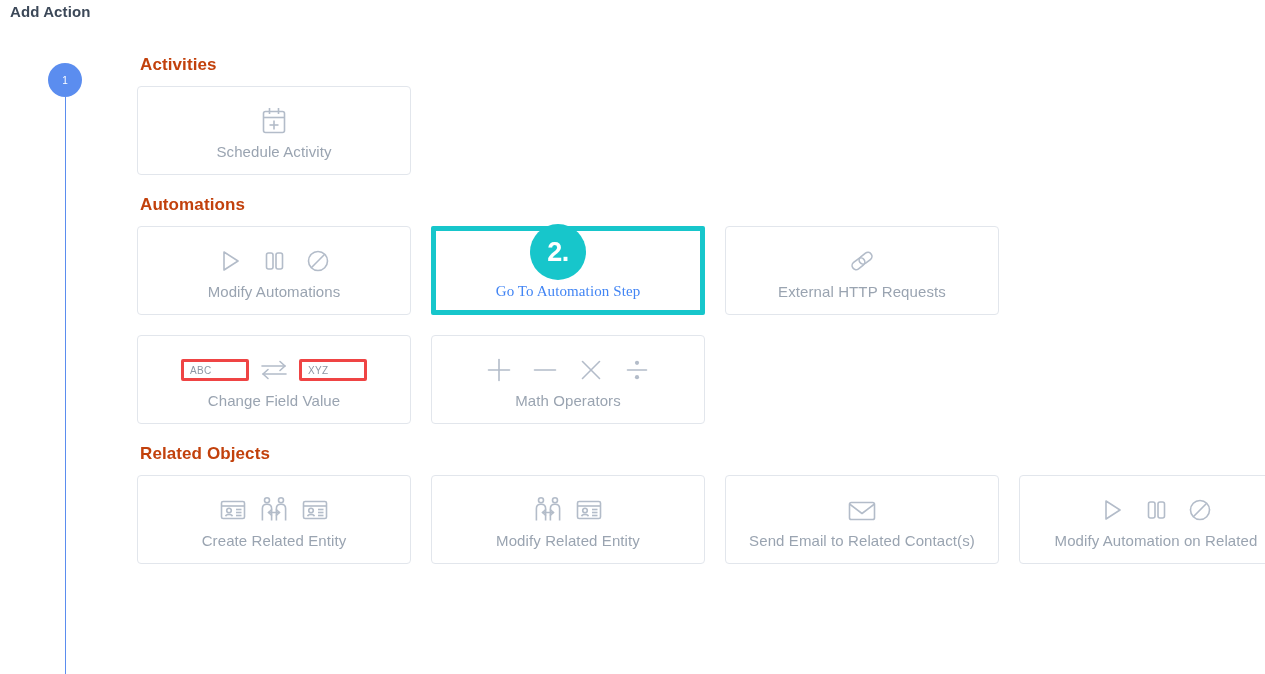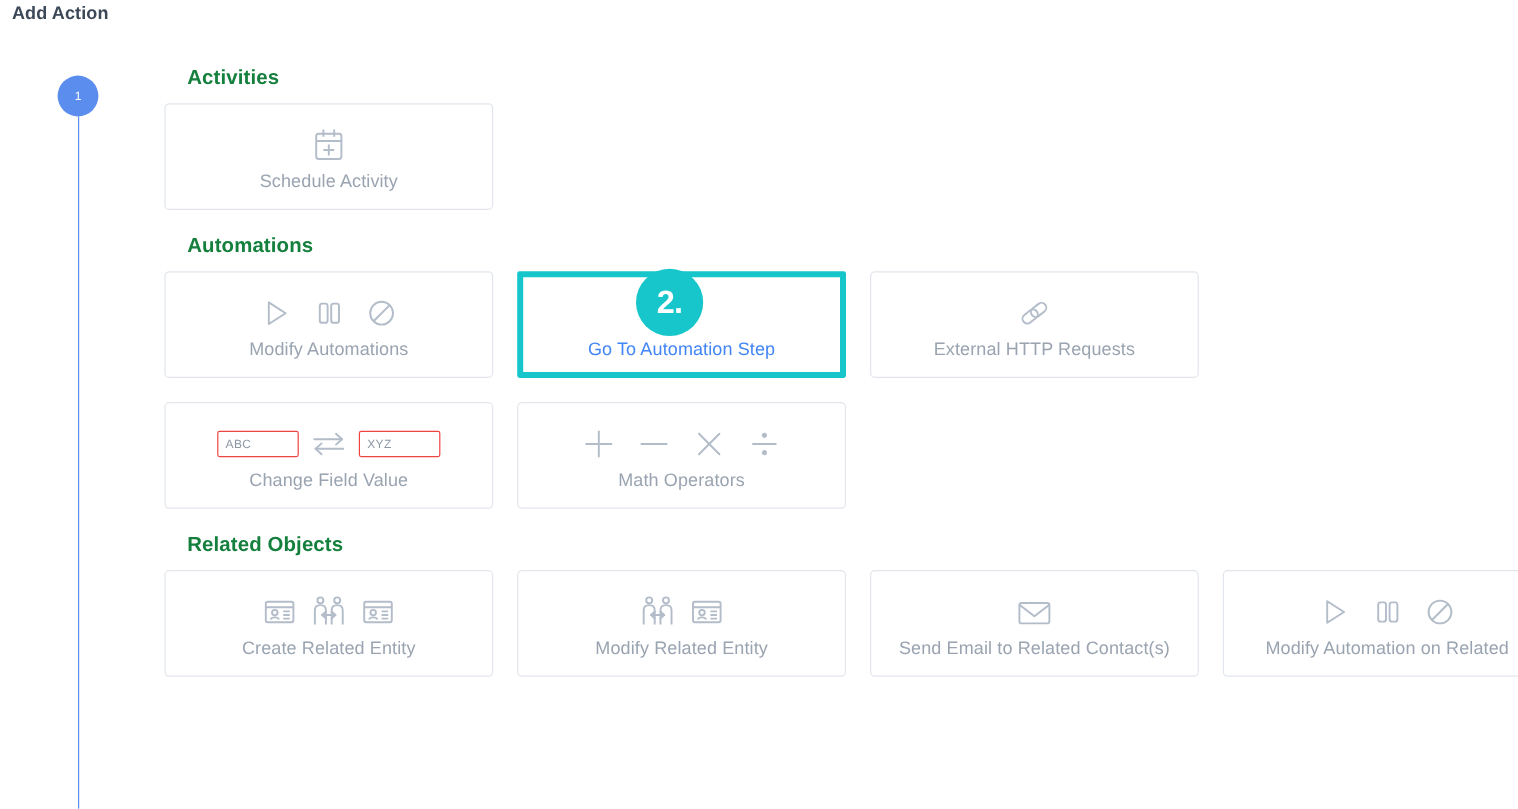--- a/index.html
+++ b/index.html
@@ -47,22 +47,22 @@
     font-size: 27px;
     font-weight: 400;
     color: #8a94a6;
     margin: 0 0 28px 3px;
     letter-spacing: 0.2px;
   }
 
   .group-title {
     font-size: 17px;
     font-weight: bold;
-    color: #15803d;
-    margin: 0 0 11px 19px;
+    color: #c2410c;
+    margin: 0 0 11px 3px;
     letter-spacing: 0.1px;
   }
 
   .group { margin-bottom: 20px; }
 
   .card-row { display: flex; gap: 20px; }
 
   .card {
     width: 274px;
     height: 89px;
@@ -90,20 +90,21 @@
     color: #9aa4b1;
     text-align: center;
     white-space: nowrap;
     letter-spacing: 0.1px;
   }
 
   
   .card.highlighted {
     border: 5px solid #17c6cb;
     border-radius: 2px;
+    font-family: Liberation Serif, serif;
   }
   .card.highlighted .card-label { color: #4285f4; }
 
   
   .callout-badge {
     position: absolute;
     left: 530px; top: 224px;
     width: 56px; height: 56px;
     border-radius: 50%;
     background: #17c6cb;
@@ -115,21 +116,21 @@
     letter-spacing: -0.5px;
   }
 
   svg { display: block; }
   .ico { stroke: #b3bcc9; fill: none; stroke-width: 1.6; }
   .ico-f { fill: #b3bcc9; stroke: none; }
 
   
   .field-box {
     width: 68px; height: 22px;
-    border: 1px solid #ef4444;
+    border: 3px solid #ef4444;
     border-radius: 2px;
     display: flex; align-items: center;
     padding-left: 6px;
     font-size: 10px;
     color: #8d97a4;
     letter-spacing: 0.3px;
   }
 </style>
 </head>
 <body>

